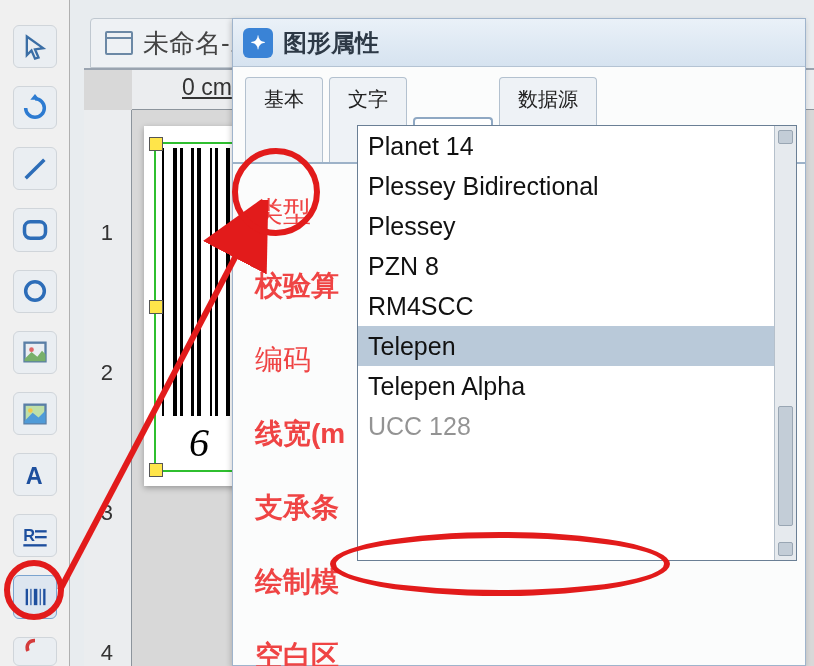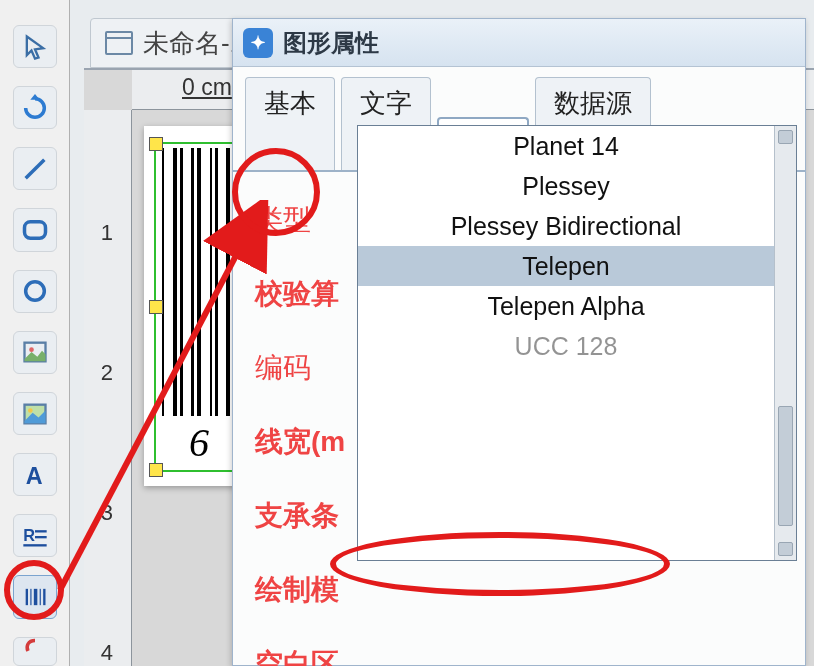--- a/index.html
+++ b/index.html
@@ -65,41 +65,41 @@
     position: absolute; left: 232px; top: 18px; width: 574px; height: 648px;
     background: #fbfcfc; border: 1px solid #9fb4cc; box-shadow: -1px 2px 6px rgba(0,0,0,0.2);
   }
   .panel-title {
     height: 48px; background: linear-gradient(#eaf1f8,#d6e3f0); border-bottom:1px solid #b4c3d3;
     display:flex; align-items:center; padding:0 10px; font-size:24px; font-weight:bold; color:#2d3946;
   }
   .panel-title .picon { width:30px; height:30px; background:#3a83d6; border-radius:6px; margin-right:10px; display:flex; align-items:center; justify-content:center; color:#fff; font-size:18px; }
   .tabs { display:flex; padding:10px 12px 0 12px; gap:6px; border-bottom:2px solid #9db2c8; }
   .tab {
-    padding:8px 18px; font-size:26px; color:#222; background:#eef2f6; border:1px solid #b3c1cf; border-bottom:none;
+    padding:8px 18px; font-size:20px; color:#222; background:#eef2f6; border:1px solid #b3c1cf; border-bottom:none;
     border-radius:4px 4px 0 0; cursor:pointer;
   }
   .tab.active { background:#fff; border:2px solid #8fa8c3; border-bottom:2px solid #fff; position:relative; top:2px; font-weight:500;margin-top:38px; }
   .form { padding: 24px 10px 0 22px; }
   .row { display:flex; align-items:center; margin-bottom: 26px; height:48px; }
   .row label { font-size:28px; color:#ef4444; width:110px; flex-shrink:0; }
   .row label.wide { width:120px;font-weight:bold; }
   .combo {
     flex:1; height:48px; border:1px solid #7f93a8; background:#fff; position:relative;
     display:flex; align-items:center; padding:0 12px; font-size:26px; color:#222;
   }
   .combo .arrow {
     position:absolute; right:0; top:0; width:38px; height:100%;
     background:linear-gradient(#f0f4f8,#d3dde7); border-left:1px solid #9cadbf;
     display:flex; align-items:center; justify-content:center;
   }
   .combo .arrow::after { content:""; border:8px solid transparent; border-top-color:#2a3f55; margin-top:8px; }
   .dropdown {
     position:absolute; left:124px; top:106px; width:440px; height:436px;
-    background:#fff; border:1px solid #6a7f95; z-index:5;text-align:center;
+    background:#fff; border:1px solid #6a7f95; z-index:5;
   }
   .dropdown .opts { position:absolute; inset:0 22px 0 0; overflow:hidden; }
   .dropdown .opt { height:40px; line-height:40px; padding:0 10px; font-size:25px; color:#111; white-space:nowrap; }
   .dropdown .opt.sel { background:#b9c9d9; }
   .dropdown .sb { position:absolute; right:0; top:0; width:22px; height:100%; background:#e6eaee; border-left:1px solid #b5c0cb; }
   .dropdown .sb .tr { position:absolute; left:3px; right:3px; background:#c3cdd7; border:1px solid #99a6b3; border-radius:2px; }
 
   
   .anno-circle { position:absolute; border:6px solid #e21b1b; border-radius:50%; pointer-events:none; z-index:20; }
   .anno-arrow { position:absolute; z-index:19; pointer-events:none; }
@@ -252,22 +252,24 @@
     <div class="row">
         <label class="wide">绘制模</label>
       </div>
     <div class="row">
         <label class="wide">空白区</label>
       </div>
 
     <div class="dropdown">
       <div class="opts">
         <div class="opt">Planet 14</div>
+        <div class="opt">Plessey Bidirectional</div>
         <div class="opt">Plessey</div>
-        <div class="opt">Plessey Bidirectional</div>
+        <div class="opt">PZN 8</div>
+        <div class="opt">RM4SCC</div>
         <div class="opt sel">Telepen</div>
         <div class="opt">Telepen Alpha</div>
         <div class="opt" style="opacity:.45">UCC 128</div>
       </div>
       <div class="sb">
         <div class="tr" style="top:4px;height:14px"></div>
         <div class="tr" style="top:280px;height:120px"></div>
         <div class="tr" style="bottom:4px;height:14px"></div>
       </div>
     </div>

